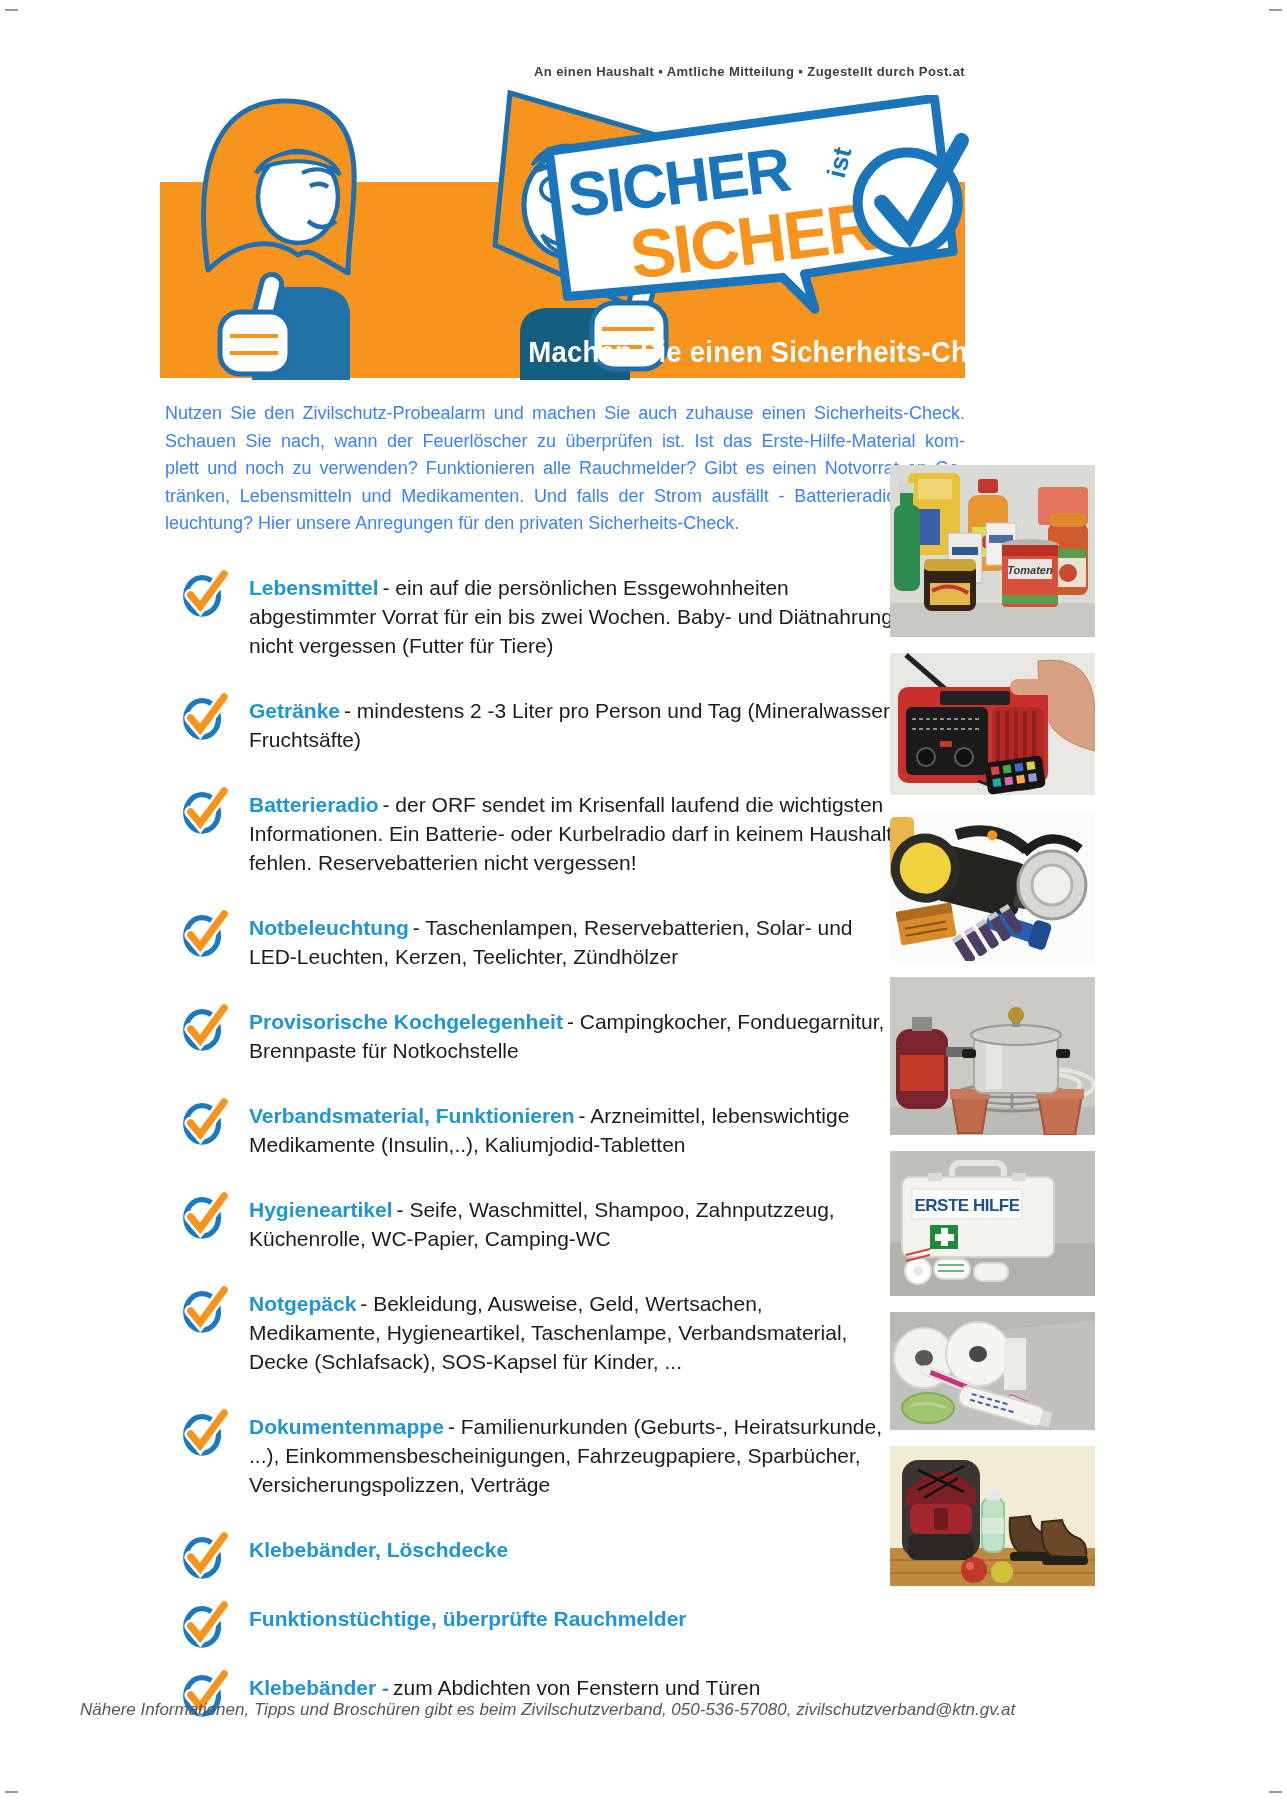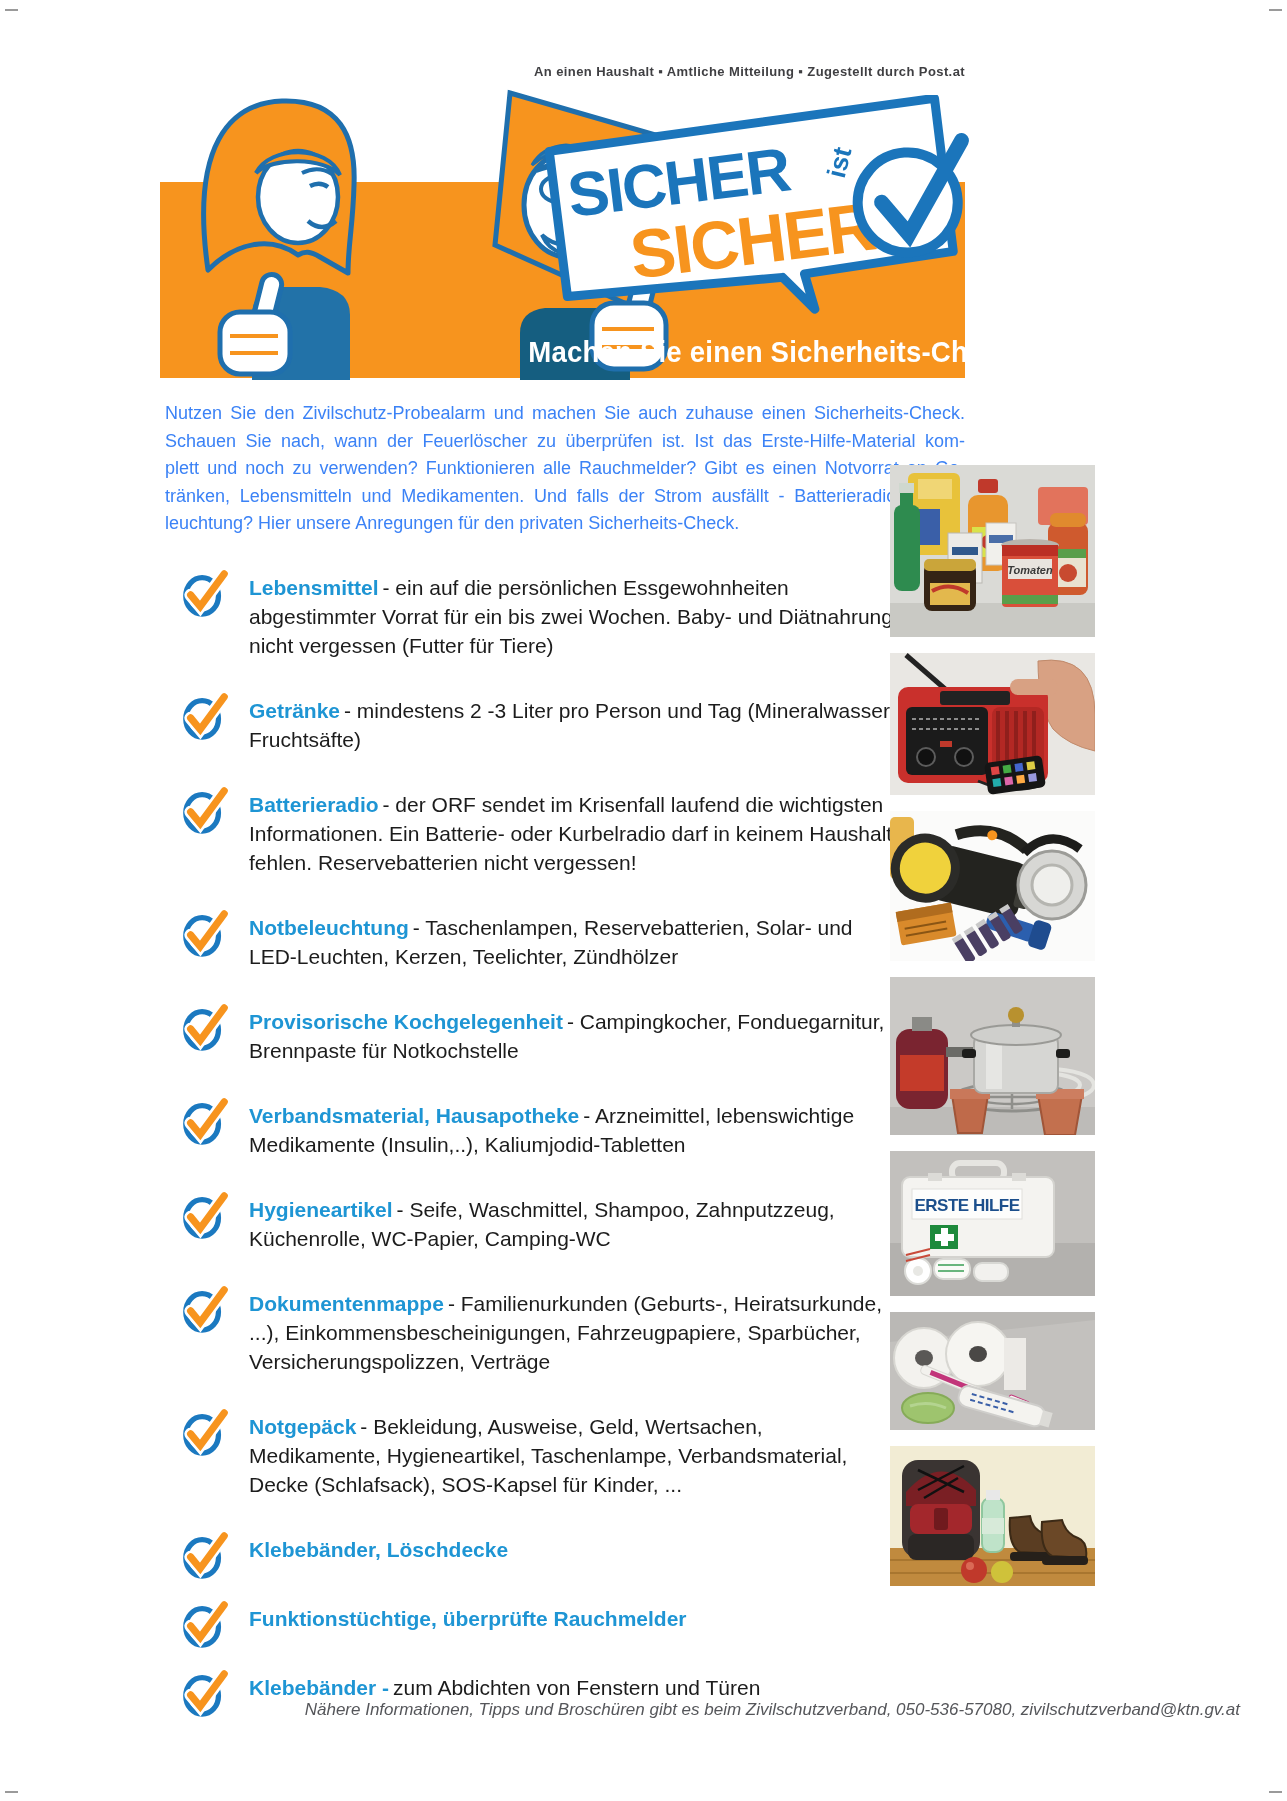--- a/index.html
+++ b/index.html
@@ -29,21 +29,21 @@
   .item.compact{margin-bottom:23px;}
   .check{flex:none;width:48px;height:52px;margin-left:16px;margin-top:-6px;}
   .item-text{margin-left:20px;width:646px;font-size:21px;line-height:29px;color:#1c1c1c;}
   .item-title{font-weight:bold;color:#1E95D4;}
   .item-desc{margin-left:4px;}
 
   .photos{position:absolute;left:890px;top:465px;width:205px;display:flex;
           flex-direction:column;gap:16px;}
   .photos figure{margin:0;padding:0;line-height:0;border-radius:22px;}
 
-  .footer{position:absolute;left:80px;top:1700px;width:1160px;text-align:right;
+  .footer{position:absolute;left:80px;top:1700px;width:1160px;text-align:left;
           font-style:italic;color:#55565a;font-size:17px;}
 </style>
 </head>
 <body>
 
 <svg width="0" height="0" style="position:absolute">
   <symbol id="chk" viewBox="0 0 50 54">
     <ellipse cx="22" cy="30" rx="17" ry="19" fill="none" stroke="#1B79C0" stroke-width="5.5"></ellipse>
     <path d="M10,29 L20,41 L45,7" fill="none" stroke="#ffffff" stroke-width="13" stroke-linecap="round"></path>
     <path d="M10,29 L20,41 L45,7" fill="none" stroke="#F7941E" stroke-width="7.5" stroke-linecap="round"></path>
@@ -151,42 +151,42 @@
       <svg class="check">
           <use href="#chk"></use>
         </svg>
       <div class="item-text"><span class="item-title">Provisorische Kochgelegenheit</span><span class="item-desc">- Campingkocher, Fonduegarnitur, Brennpaste für Notkochstelle</span></div>
     </div>
 
     <div class="item">
       <svg class="check">
           <use href="#chk"></use>
         </svg>
-      <div class="item-text"><span class="item-title">Verbandsmaterial, Hausapotheke</span><span class="item-desc">- Arzneimittel, lebenswichtige Medikamente (Insulin,..), Kaliumjodid-Tabletten</span></div>
+      <div class="item-text"><span class="item-title">Verbandsmaterial, Funktionieren</span><span class="item-desc">- Arzneimittel, lebenswichtige Medikamente (Insulin,..), Kaliumjodid-Tabletten</span></div>
     </div>
 
     <div class="item">
       <svg class="check">
           <use href="#chk"></use>
         </svg>
       <div class="item-text"><span class="item-title">Hygieneartikel</span><span class="item-desc">- Seife, Waschmittel, Shampoo, Zahnputzzeug, Küchenrolle, WC-Papier, Camping-WC</span></div>
     </div>
 
     <div class="item">
       <svg class="check">
           <use href="#chk"></use>
         </svg>
+      <div class="item-text"><span class="item-title">Notgepäck</span><span class="item-desc">- Bekleidung, Ausweise, Geld, Wertsachen, Medikamente, Hygieneartikel, Taschenlampe, Verbandsmaterial, Decke (Schlafsack), SOS-Kapsel für Kinder, ...</span></div>
+    </div>
+
+    <div class="item">
+      <svg class="check">
+          <use href="#chk"></use>
+        </svg>
       <div class="item-text"><span class="item-title">Dokumentenmappe</span><span class="item-desc">- Familienurkunden (Geburts-, Heiratsurkunde, ...), Einkommensbescheinigungen, Fahrzeugpapiere, Sparbücher, Versicherungspolizzen, Verträge</span></div>
-    </div>
-
-    <div class="item">
-      <svg class="check">
-          <use href="#chk"></use>
-        </svg>
-      <div class="item-text"><span class="item-title">Notgepäck</span><span class="item-desc">- Bekleidung, Ausweise, Geld, Wertsachen, Medikamente, Hygieneartikel, Taschenlampe, Verbandsmaterial, Decke (Schlafsack), SOS-Kapsel für Kinder, ...</span></div>
     </div>
 
     <div class="item compact">
       <svg class="check">
           <use href="#chk"></use>
         </svg>
       <div class="item-text"><span class="item-title">Klebebänder, Löschdecke</span><span class="item-desc"></span></div>
     </div>
 
     <div class="item compact">

